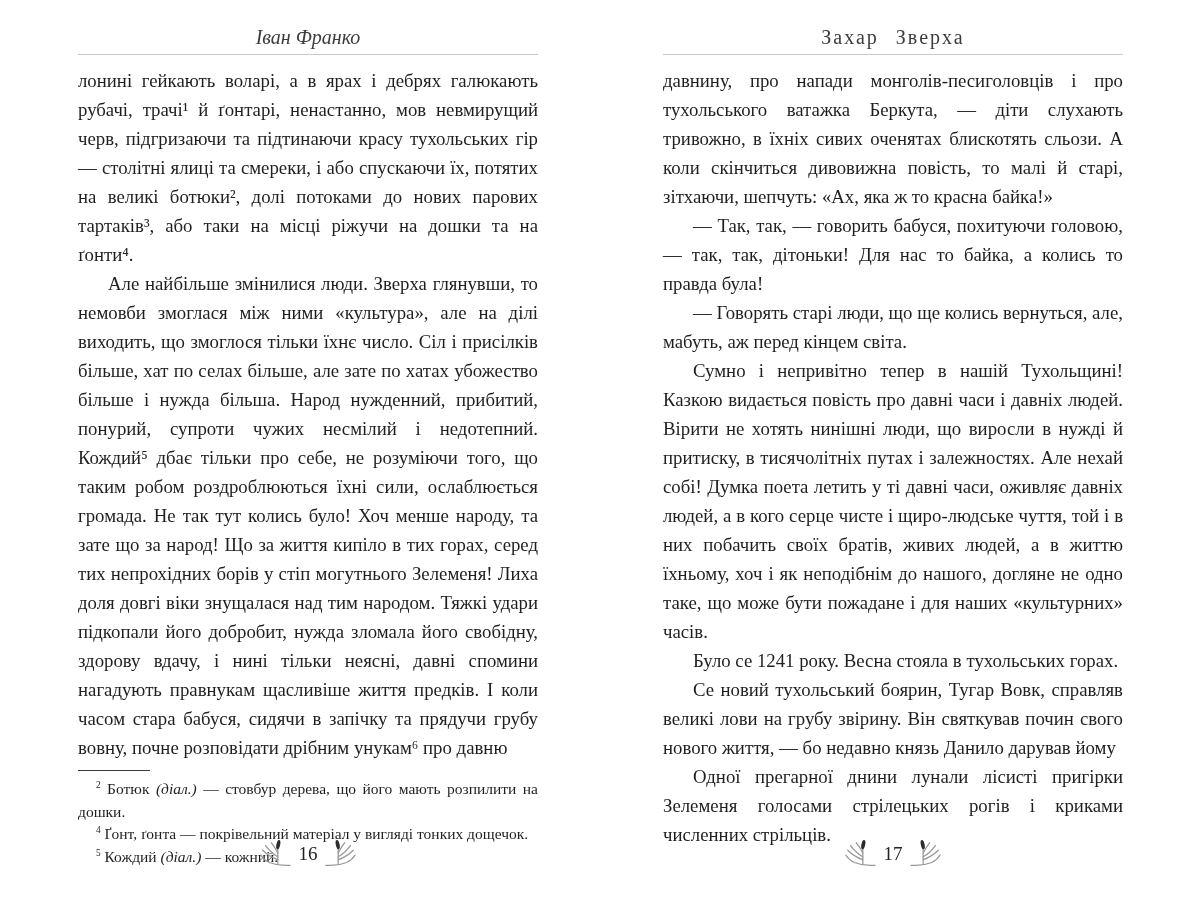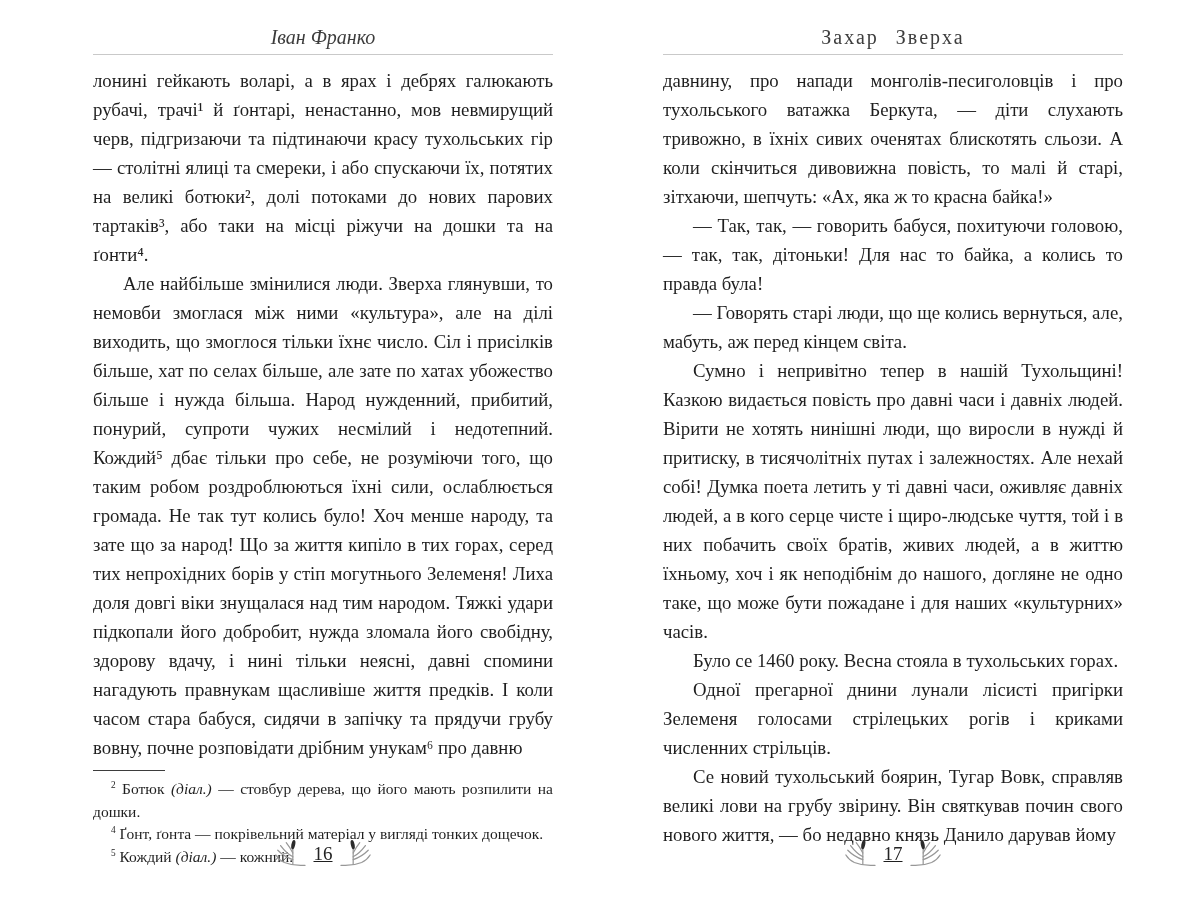--- a/index.html
+++ b/index.html
@@ -14,21 +14,21 @@
     background: #ffffff;
     font-family: "Liberation Serif", "DejaVu Serif", serif;
     color: #1f1f1f;
   }
   .page {
     position: absolute;
     top: 0;
     width: 460px;
     height: 900px;
   }
-  .page-left  { left: 78px; margin-left: 15px; }
+  .page-left  { left: 78px; }
   .page-right { left: 663px; }
 
   .running-head {
     margin-top: 26px;
     text-align: center;
     font-size: 20px;
     color: #3d3d3d;
     height: 24px;
   }
   .running-head.italic { font-style: italic; }
@@ -66,21 +66,20 @@
   sup { font-size: 0.6em; vertical-align: super; line-height: 0; }
 
   .pagenum-row {
     position: absolute;
     left: 0; right: 0;
     bottom: 30px;
     display: flex;
     align-items: center;
     justify-content: center;
     gap: 4px;
-    text-decoration: underline;
   }
   .pagenum {
     font-size: 19px;
     color: #232323;
     min-width: 24px;
     text-align: center;
   }
   .twig { display: block; }
   .twig.mirror { transform: scaleX(-1); }
 </style>
@@ -134,23 +133,23 @@
 
   <section class="page page-right">
     <div class="running-head spaced">Захар Зверха</div>
     <div class="head-rule"></div>
 
     <div class="page-body">
         <p class="para">давнину, про напади монголів-песиголовців і про тухольського ватажка Беркута, — діти слухають тривожно, в їхніх сивих оченятах блискотять сльози. А коли скінчиться дивовижна повість, то малі й старі, зітхаючи, шепчуть: «Ах, яка ж то красна байка!»</p>
         <p class="para indent">— Так, так, — говорить бабуся, похитуючи головою, — так, так, дітоньки! Для нас то байка, а колись то правда була!</p>
         <p class="para indent">— Говорять старі люди, що ще колись вернуться, але, мабуть, аж перед кінцем світа.</p>
         <p class="para indent">Сумно і непривітно тепер в нашій Тухольщині! Казкою видається повість про давні часи і давніх людей. Вірити не хотять нинішні люди, що виросли в нужді й притиску, в тисячолітніх путах і залежностях. Але нехай собі! Думка поета летить у ті давні часи, оживляє давніх людей, а в кого серце чисте і щиро-людське чуття, той і в них побачить своїх братів, живих людей, а в життю їхньому, хоч і як неподібнім до нашого, догляне не одно таке, що може бути пожадане і для наших «культурних» часів.</p>
-        <p class="para indent">Було се 1460 року. Весна стояла в тухольських горах.</p>
+        <p class="para indent">Було се 1241 року. Весна стояла в тухольських горах.</p>
+        <p class="para indent">Се новий тухольський боярин, Тугар Вовк, справляв великі лови на грубу звірину. Він святкував почин свого нового життя, — бо недавно князь Данило дарував йому</p>
         <p class="para indent">Одної прегарної днини лунали лісисті пригірки Зелеменя голосами стрілецьких рогів і криками численних стрільців.</p>
-        <p class="para indent">Се новий тухольський боярин, Тугар Вовк, справляв великі лови на грубу звірину. Він святкував почин свого нового життя, — бо недавно князь Данило дарував йому</p>
       </div>
 
     <div class="pagenum-row">
       <svg class="twig" width="34" height="32" viewBox="0 0 36 34">
         <g fill="none" stroke="#979797" stroke-width="1.3" stroke-linecap="round">
           <path d="M34 29 Q22 30 12 26 Q6 23 3 18"></path>
           <path d="M21 28 L21 10"></path>
           <path d="M21 20 Q14 16 8 8"></path>
           <path d="M21 23 Q12 20 5 13"></path>
           <path d="M21 16 Q18 10 14 5"></path>

